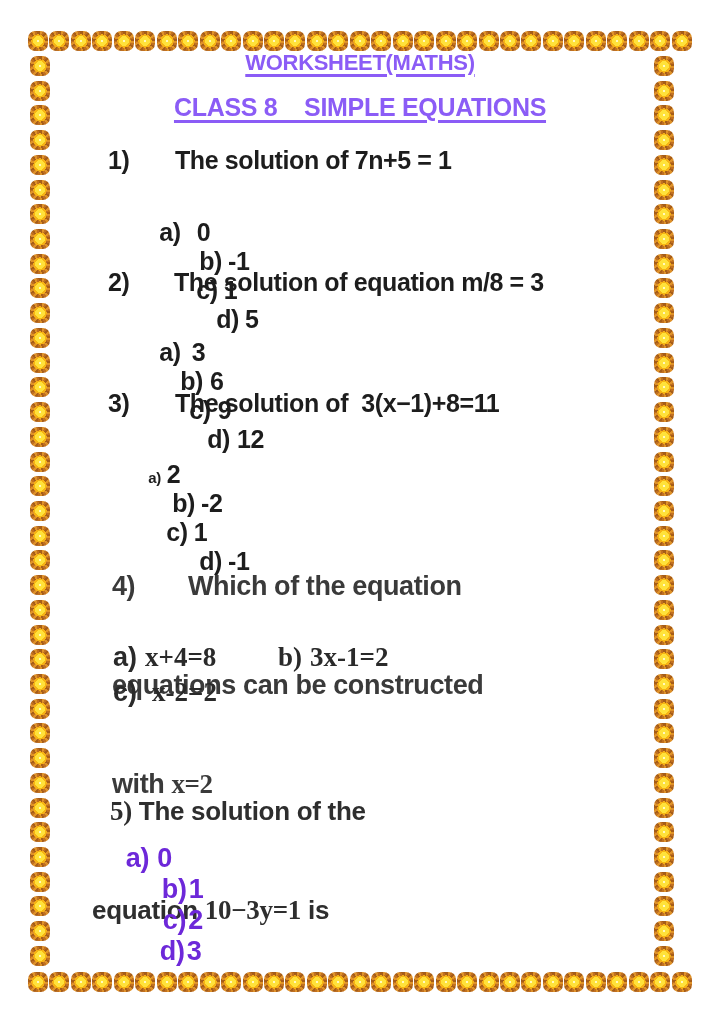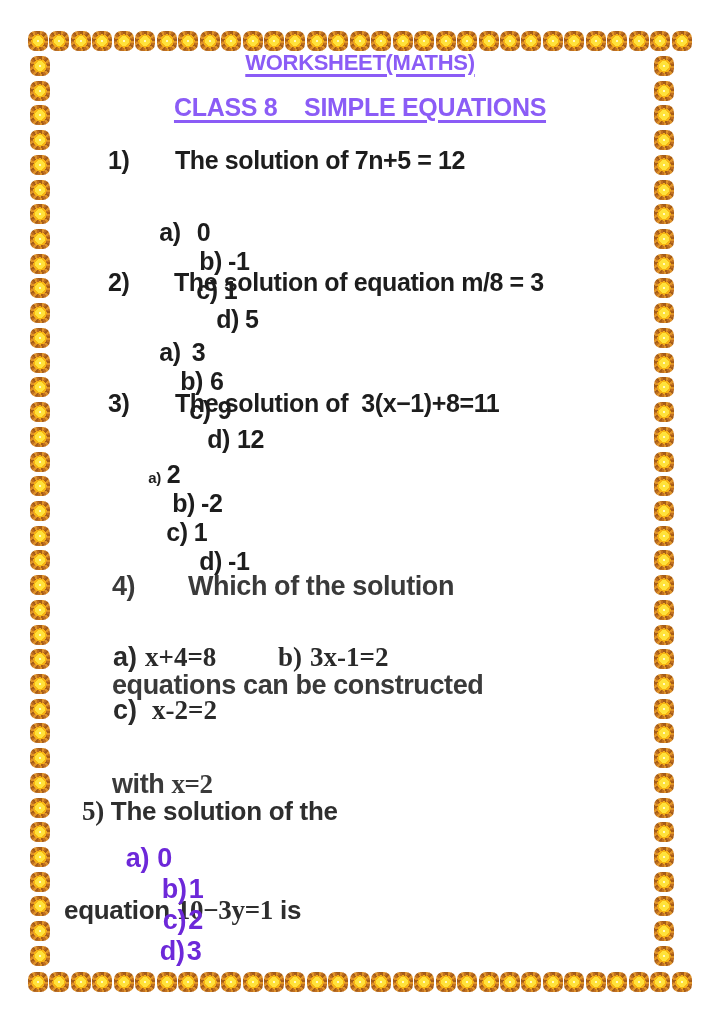--- a/index.html
+++ b/index.html
@@ -53,28 +53,28 @@
 
   
   .q4{
     position:absolute;top:504px;left:112px;width:470px;
     font-size:27px;line-height:33px;font-weight:bold;color:#3a3a3a;
     letter-spacing:-0.4px;white-space:pre;
   }
   .q4 .qnum{width:76px;}
   .o4{
     position:absolute;top:641px;left:113px;
-    display:grid;grid-template-columns:165px auto;row-gap:20px;
+    display:grid;grid-template-columns:165px auto;row-gap:2px;
     font-size:27px;line-height:33px;font-weight:bold;color:#2a2a2a;white-space:pre;
   }
   .o4 .ov{font-family:"Liberation Serif",serif;}
 
   
   .q5{
-    position:absolute;top:729px;left:64px;width:480px;
+    position:absolute;top:729px;left:92px;width:480px;
     font-size:26px;line-height:33px;font-weight:bold;color:#2e2e2e;
     letter-spacing:-0.3px;white-space:pre;
   }
   .q5 .l1{padding-left:18px;}
   .q5 .qnum{font-family:"Liberation Serif",serif;font-size:27px;}
   .q5 .math{font-family:"Liberation Serif",serif;font-size:27px;text-align:right;}
   .o5{top:812px;left:97px;font-size:27px;letter-spacing:-0.3px;color:#6d28d9;}
 </style>
 </head>
 <body>
@@ -222,21 +222,21 @@
       <div class="sun"></div>
       <div class="sun"></div>
       <div class="sun"></div>
       <div class="sun"></div>
       <div class="sun"></div>
     </div>
 
   <div class="hdr title">WORKSHEET(MATHS)</div>
   <div class="hdr subtitle">CLASS 8    SIMPLE EQUATIONS</div>
 
-  <div class="q q1"><span class="qnum">1)</span><span>The solution of 7n+5 = 12</span></div>
+  <div class="q q1"><span class="qnum">1)</span><span>The solution of 7n+5 = 1</span></div>
   <div class="opts o1">
     <span class="opt"><span class="ol">a)</span><span class="ov" style="margin-left:16px">0</span></span>
     <span class="opt" style="margin-left:40px"><span class="ol">b)</span><span class="ov" style="margin-left:6px">-1</span></span>
     <span class="opt" style="margin-left:37px"><span class="ol">c)</span><span class="ov" style="margin-left:6px">1</span></span>
     <span class="opt" style="margin-left:57px"><span class="ol">d)</span><span class="ov" style="margin-left:6px">5</span></span>
   </div>
 
   <div class="q q2"><span class="qnum">2)</span><span>The solution of equation m/8 = 3</span></div>
   <div class="opts o2">
     <span class="opt"><span class="ol">a)</span><span class="ov" style="margin-left:11px">3</span></span>
@@ -247,21 +247,21 @@
 
   <div class="q q3"><span class="qnum">3)</span><span>The solution of  3(x−1)+8=11</span></div>
   <div class="opts o3">
     <span class="opt"><span class="ol sm">a)</span><span class="ov" style="margin-left:6px">2</span></span>
     <span class="opt" style="margin-left:24px"><span class="ol">b)</span><span class="ov" style="margin-left:6px">-2</span></span>
     <span class="opt" style="margin-left:18px"><span class="ol">c)</span><span class="ov" style="margin-left:6px">1</span></span>
     <span class="opt" style="margin-left:51px"><span class="ol">d)</span><span class="ov" style="margin-left:6px">-1</span></span>
   </div>
 
   <div class="q4">
-    <div><span class="qnum">4)</span><span>Which of the solution</span></div>
+    <div><span class="qnum">4)</span><span>Which of the equation</span></div>
     <div>equations can be constructed</div>
     <div><span>with </span><span class="serif">x=2</span></div>
   </div>
   <div class="o4">
     <span class="opt"><span class="ol">a)</span><span class="ov" style="margin-left:8px">x+4=8</span></span>
     <span class="opt"><span class="ol serif">b)</span><span class="ov" style="margin-left:8px">3x-1=2</span></span>
     <span class="opt"><span class="ol">c)</span><span class="ov" style="margin-left:15px">x-2=2</span></span>
   </div>
 
   <div class="q5">

